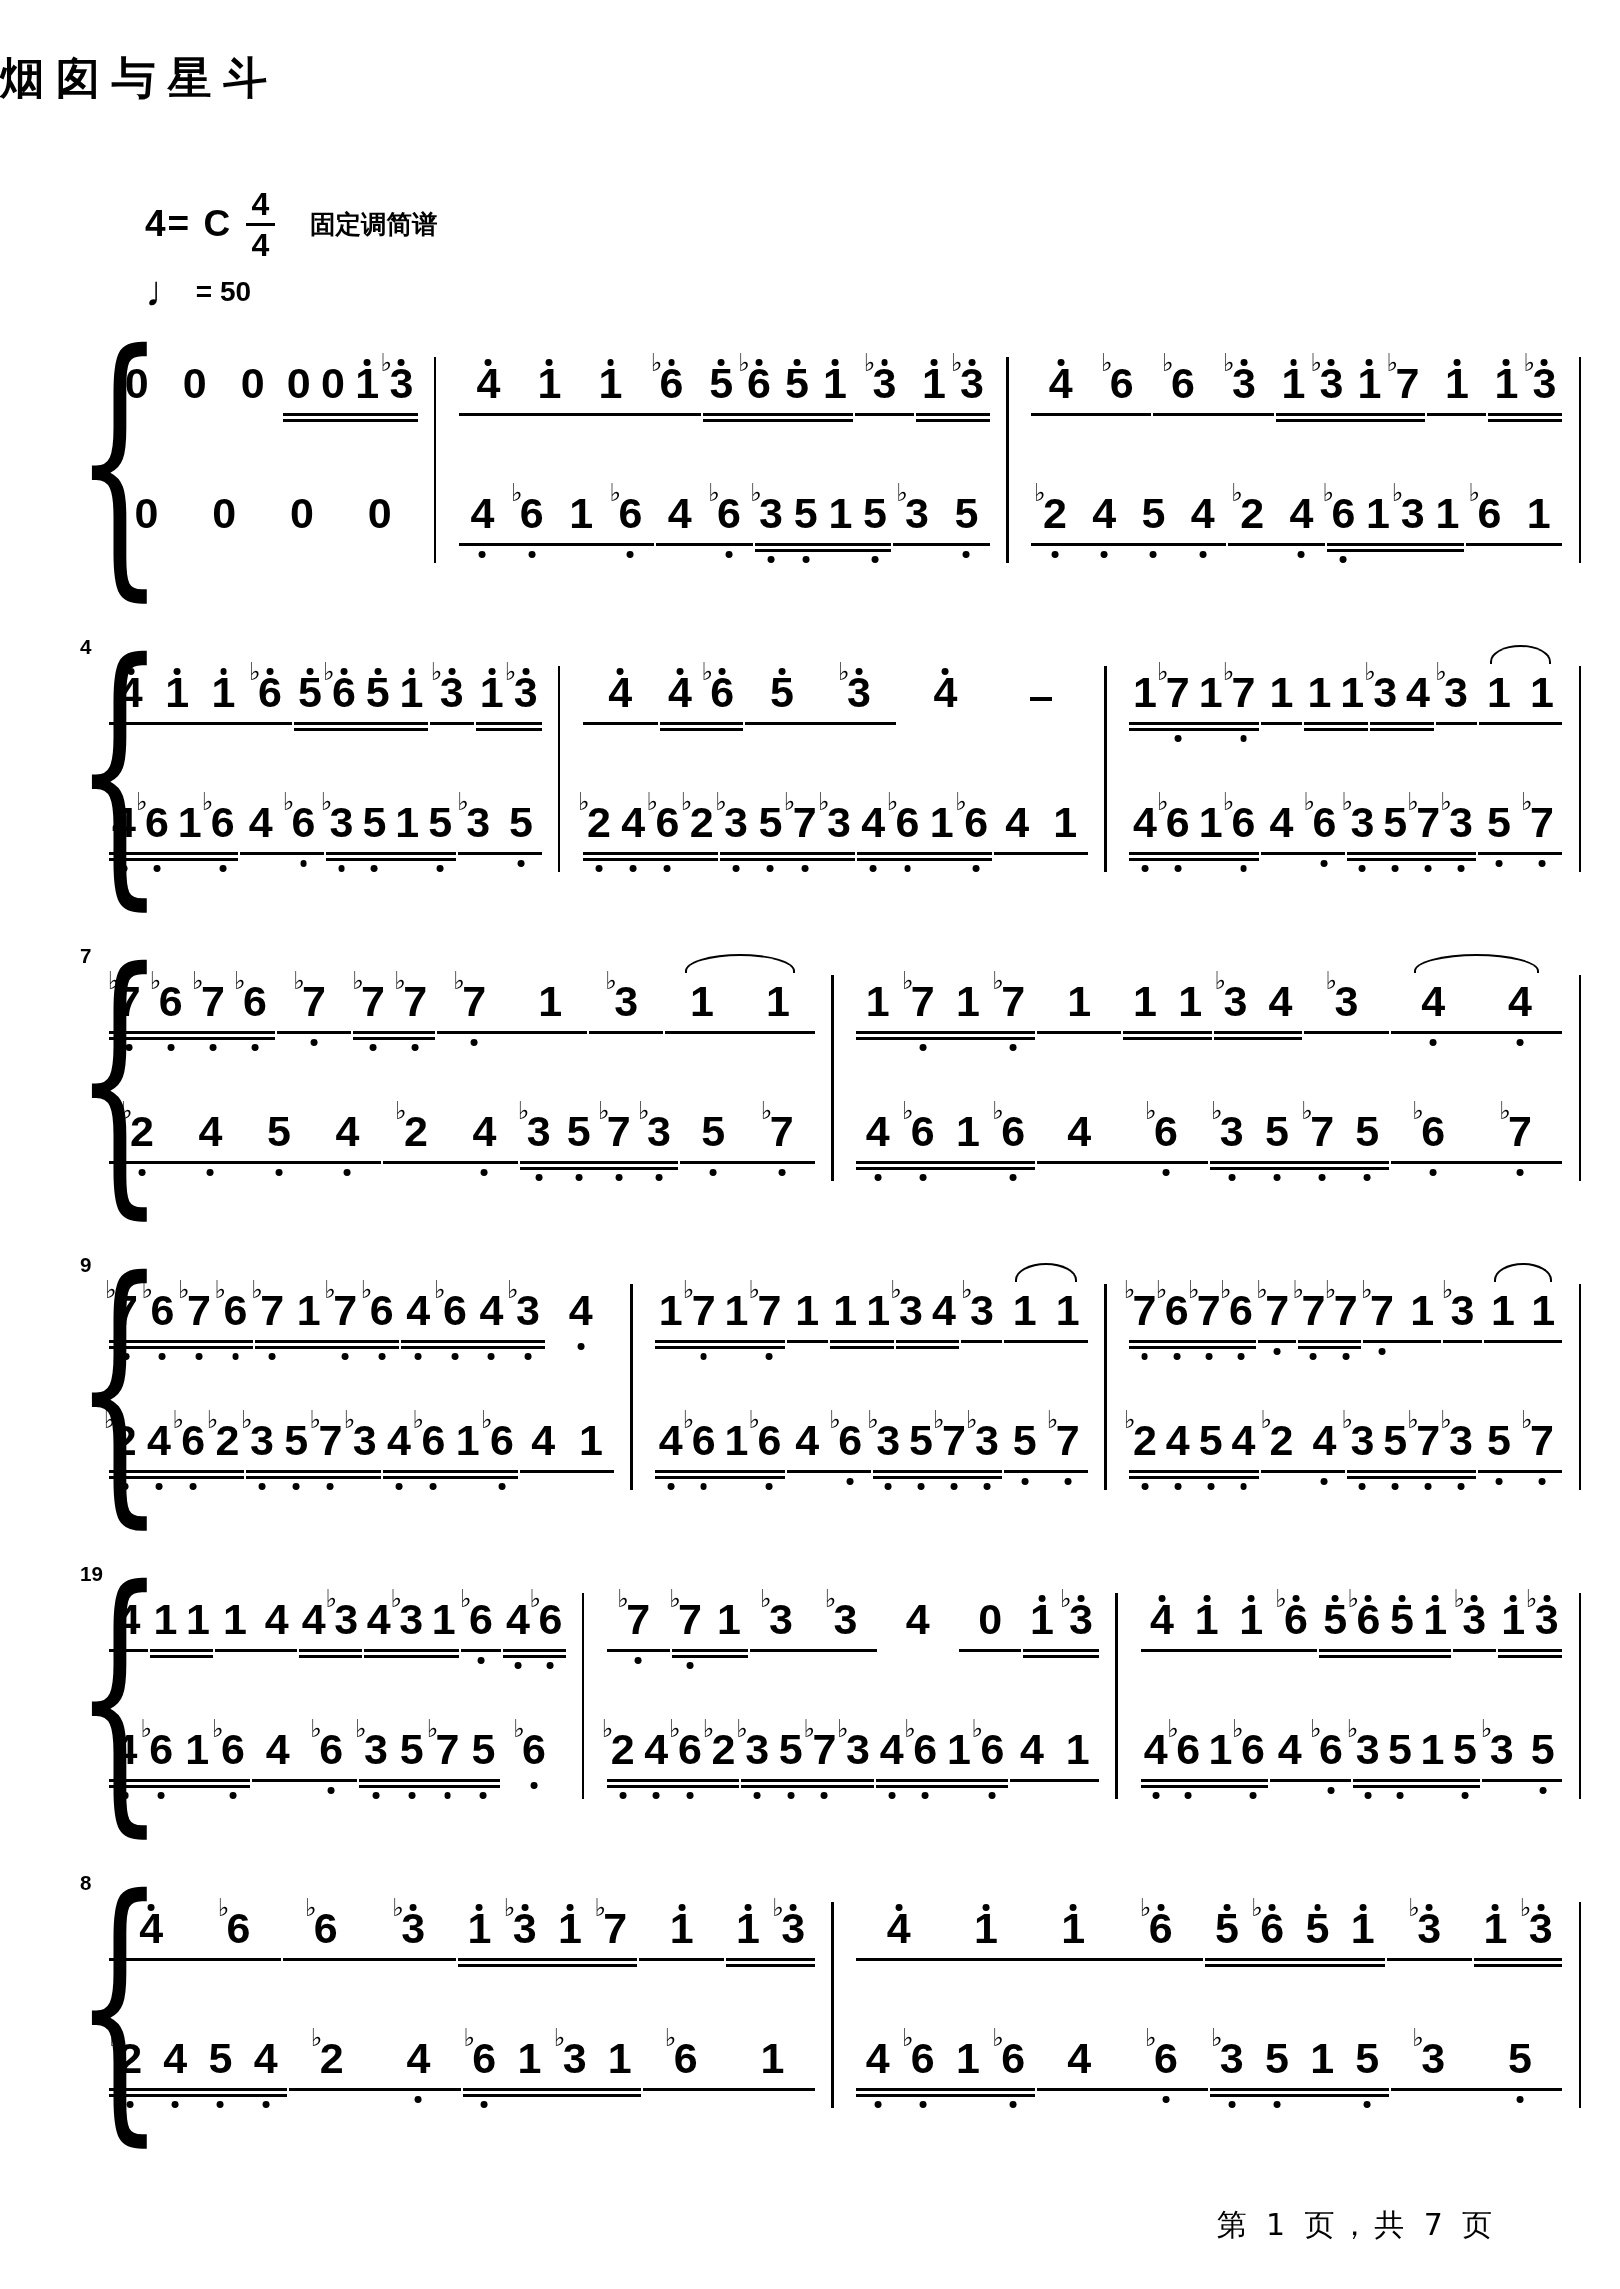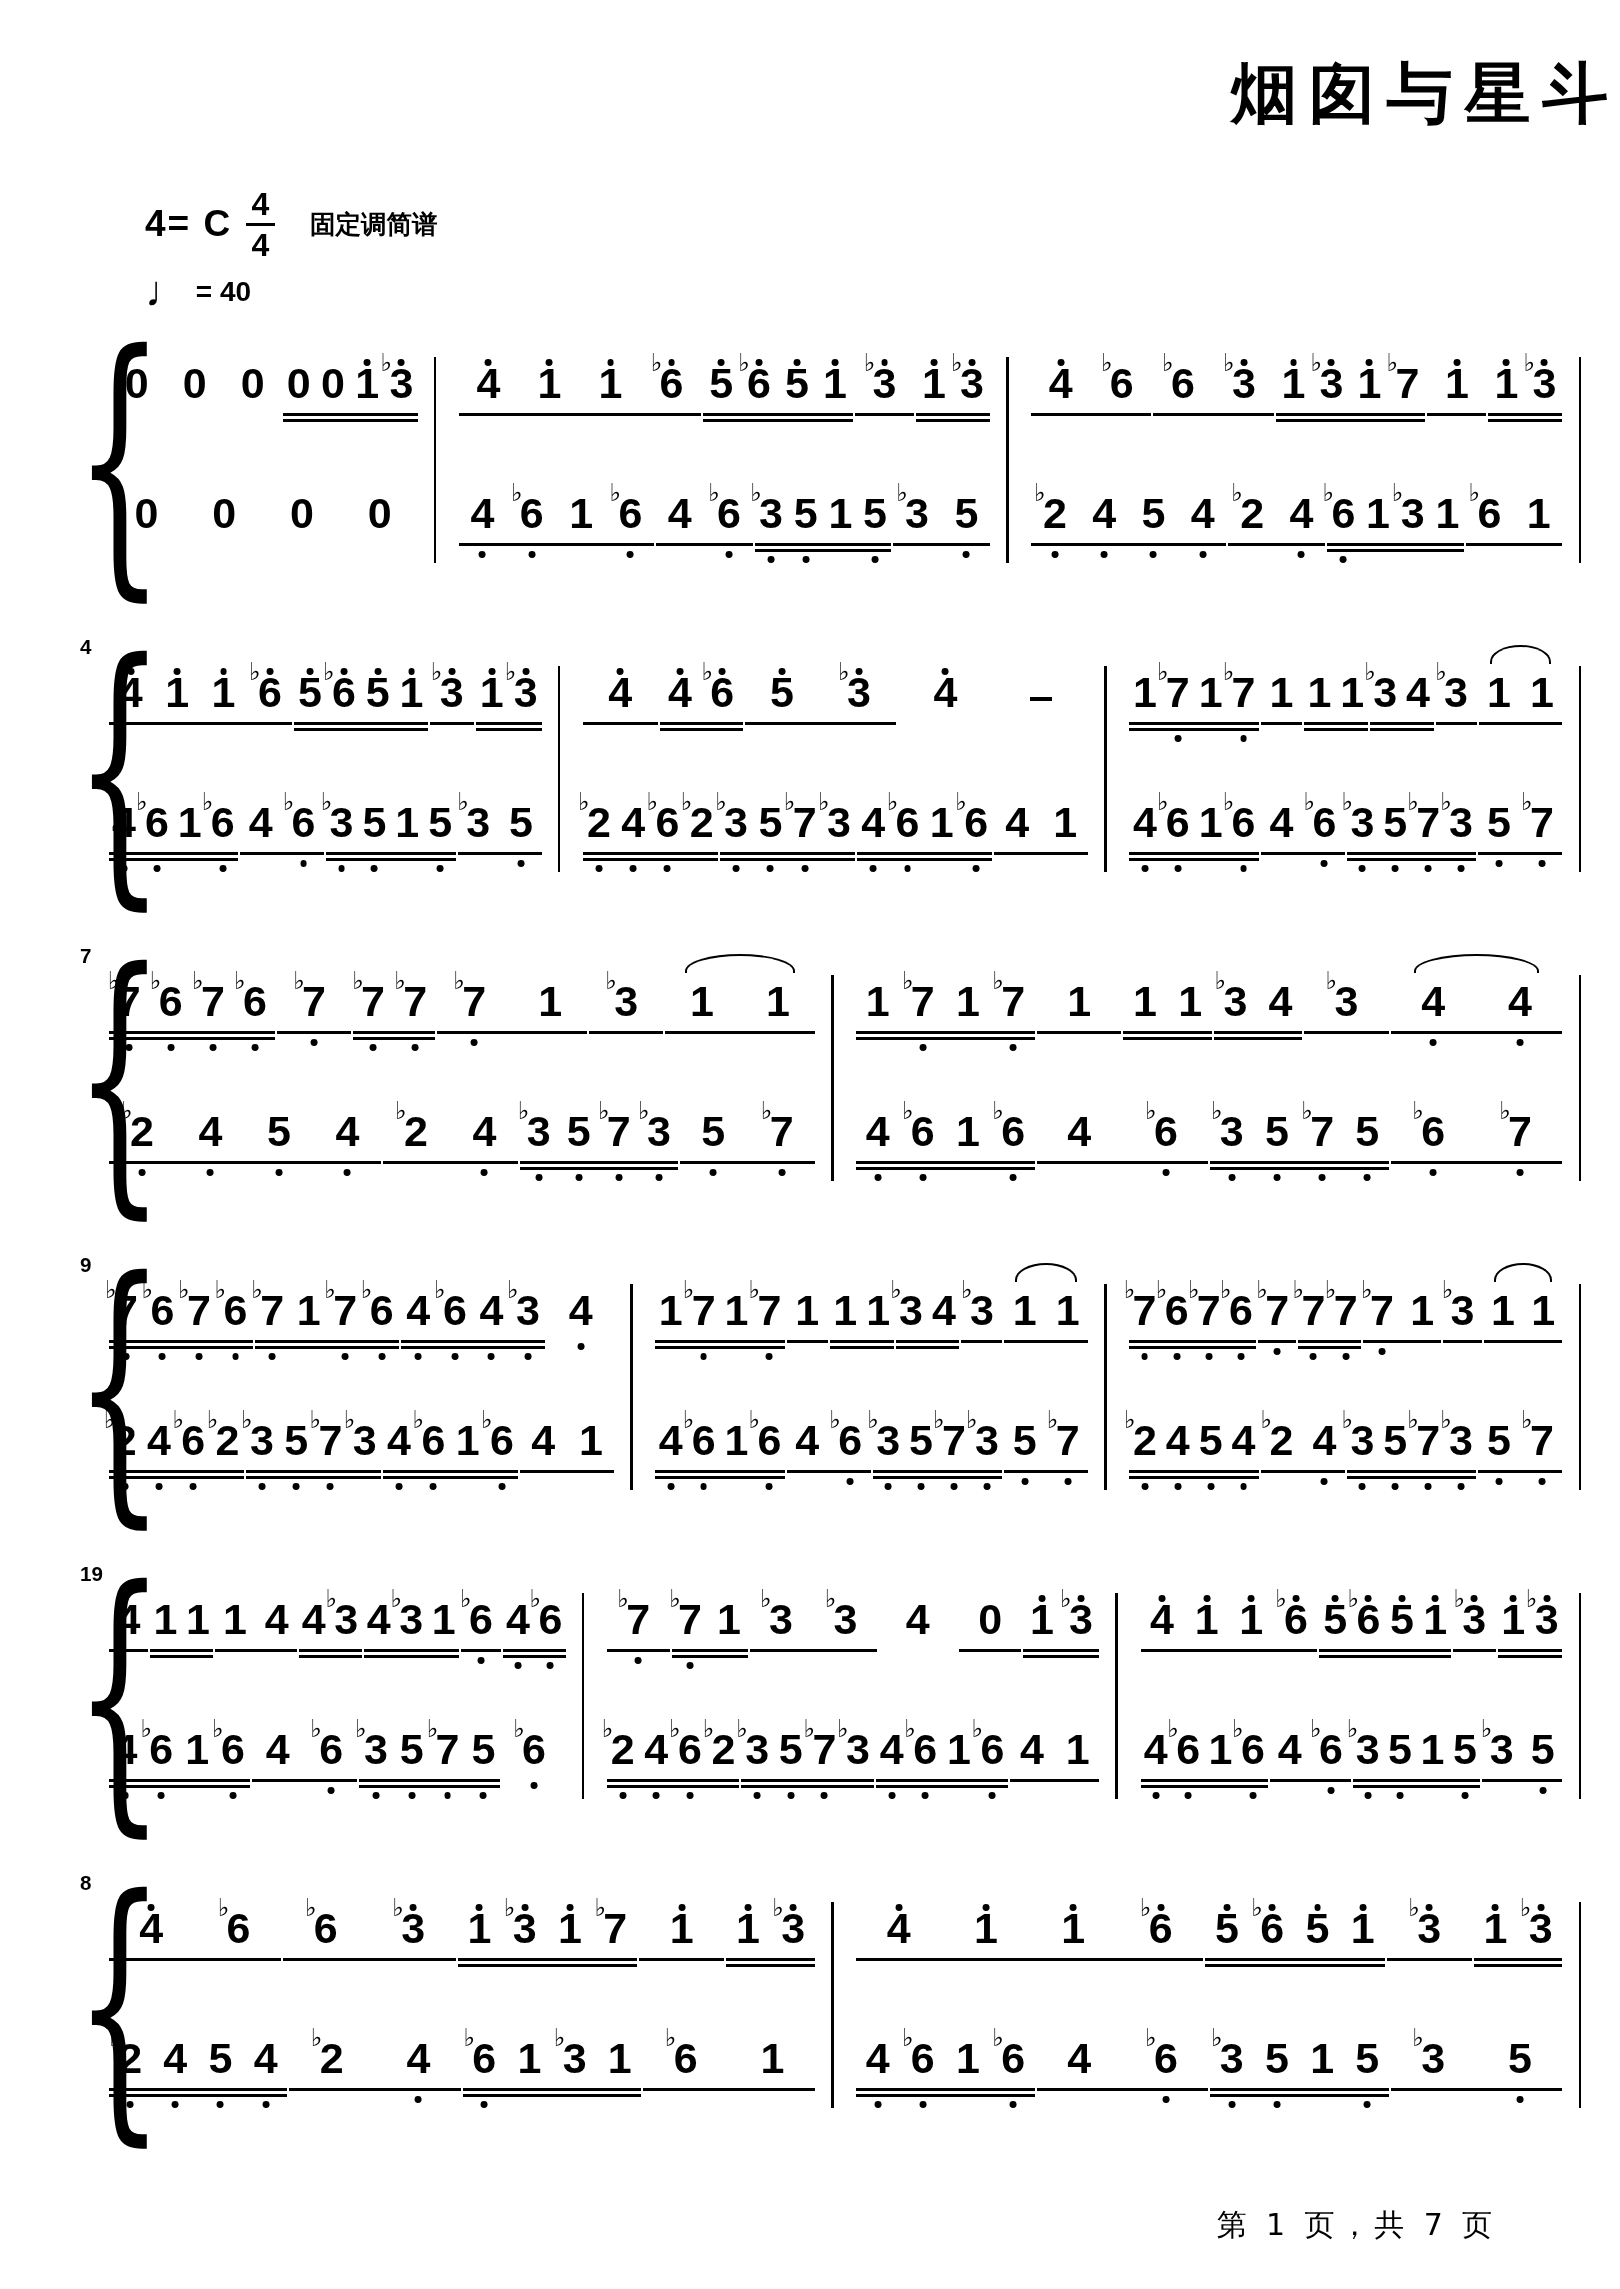--- a/index.html
+++ b/index.html
@@ -1,18 +1,18 @@
 <!DOCTYPE html>
 <html><head>
 <meta charset="utf-8">
 <style>
   html,body{margin:0;padding:0;background:#e8e8e8;}
   .page{position:relative;width:1620px;height:2290px;margin:0 auto;background:#ffffff;color:#000;
         font-family:"Liberation Sans","DejaVu Sans",sans-serif;overflow:hidden;}
-  .title{position:absolute;top:49px;left:0;right:0;text-align:right;font-size:66px;font-weight:700;
+  .title{position:absolute;top:49px;left:0;right:0;text-align:left;font-size:44px;font-weight:700;
          font-family:"DejaVu Serif","Liberation Serif",serif;letter-spacing:11.8px;}
   .hdr{position:absolute;left:145px;top:188px;}
   .keyline{display:flex;align-items:center;}
   .key-text{font-size:37px;font-weight:600;letter-spacing:2px;}
   .frac{display:inline-flex;flex-direction:column;align-items:center;margin-left:13.7px;font-weight:700;
         font-size:32px;line-height:1.0;}
   .frac-bar{width:29px;height:2.9px;background:#000;margin:2.9px 0;}
   .notation-label{font-size:25.5px;font-weight:700;margin-left:35px;}
   .tempoline{display:flex;align-items:center;margin-top:9.8px;font-weight:700;}
   .tempo-note{font-size:43px;line-height:1;}
@@ -57,21 +57,21 @@
       <span class="key-text">4= C</span>
       <span class="frac">
         <span class="frac-top">4</span>
         <span class="frac-bar"></span>
         <span class="frac-bottom">4</span>
       </span>
       <span class="notation-label">固定调简谱</span>
     </div>
     <div class="tempoline">
       <span class="tempo-note">♩</span>
-      <span class="tempo-val">= 40</span>
+      <span class="tempo-val">= 50</span>
     </div>
   </div>
 
   <div class="score" id="score">
       <div class="system">
         <div class="brace">
           <span>{</span>
         </div>
         <div class="measures">
           <div class="measure" style="flex: 7 1 0px;">

